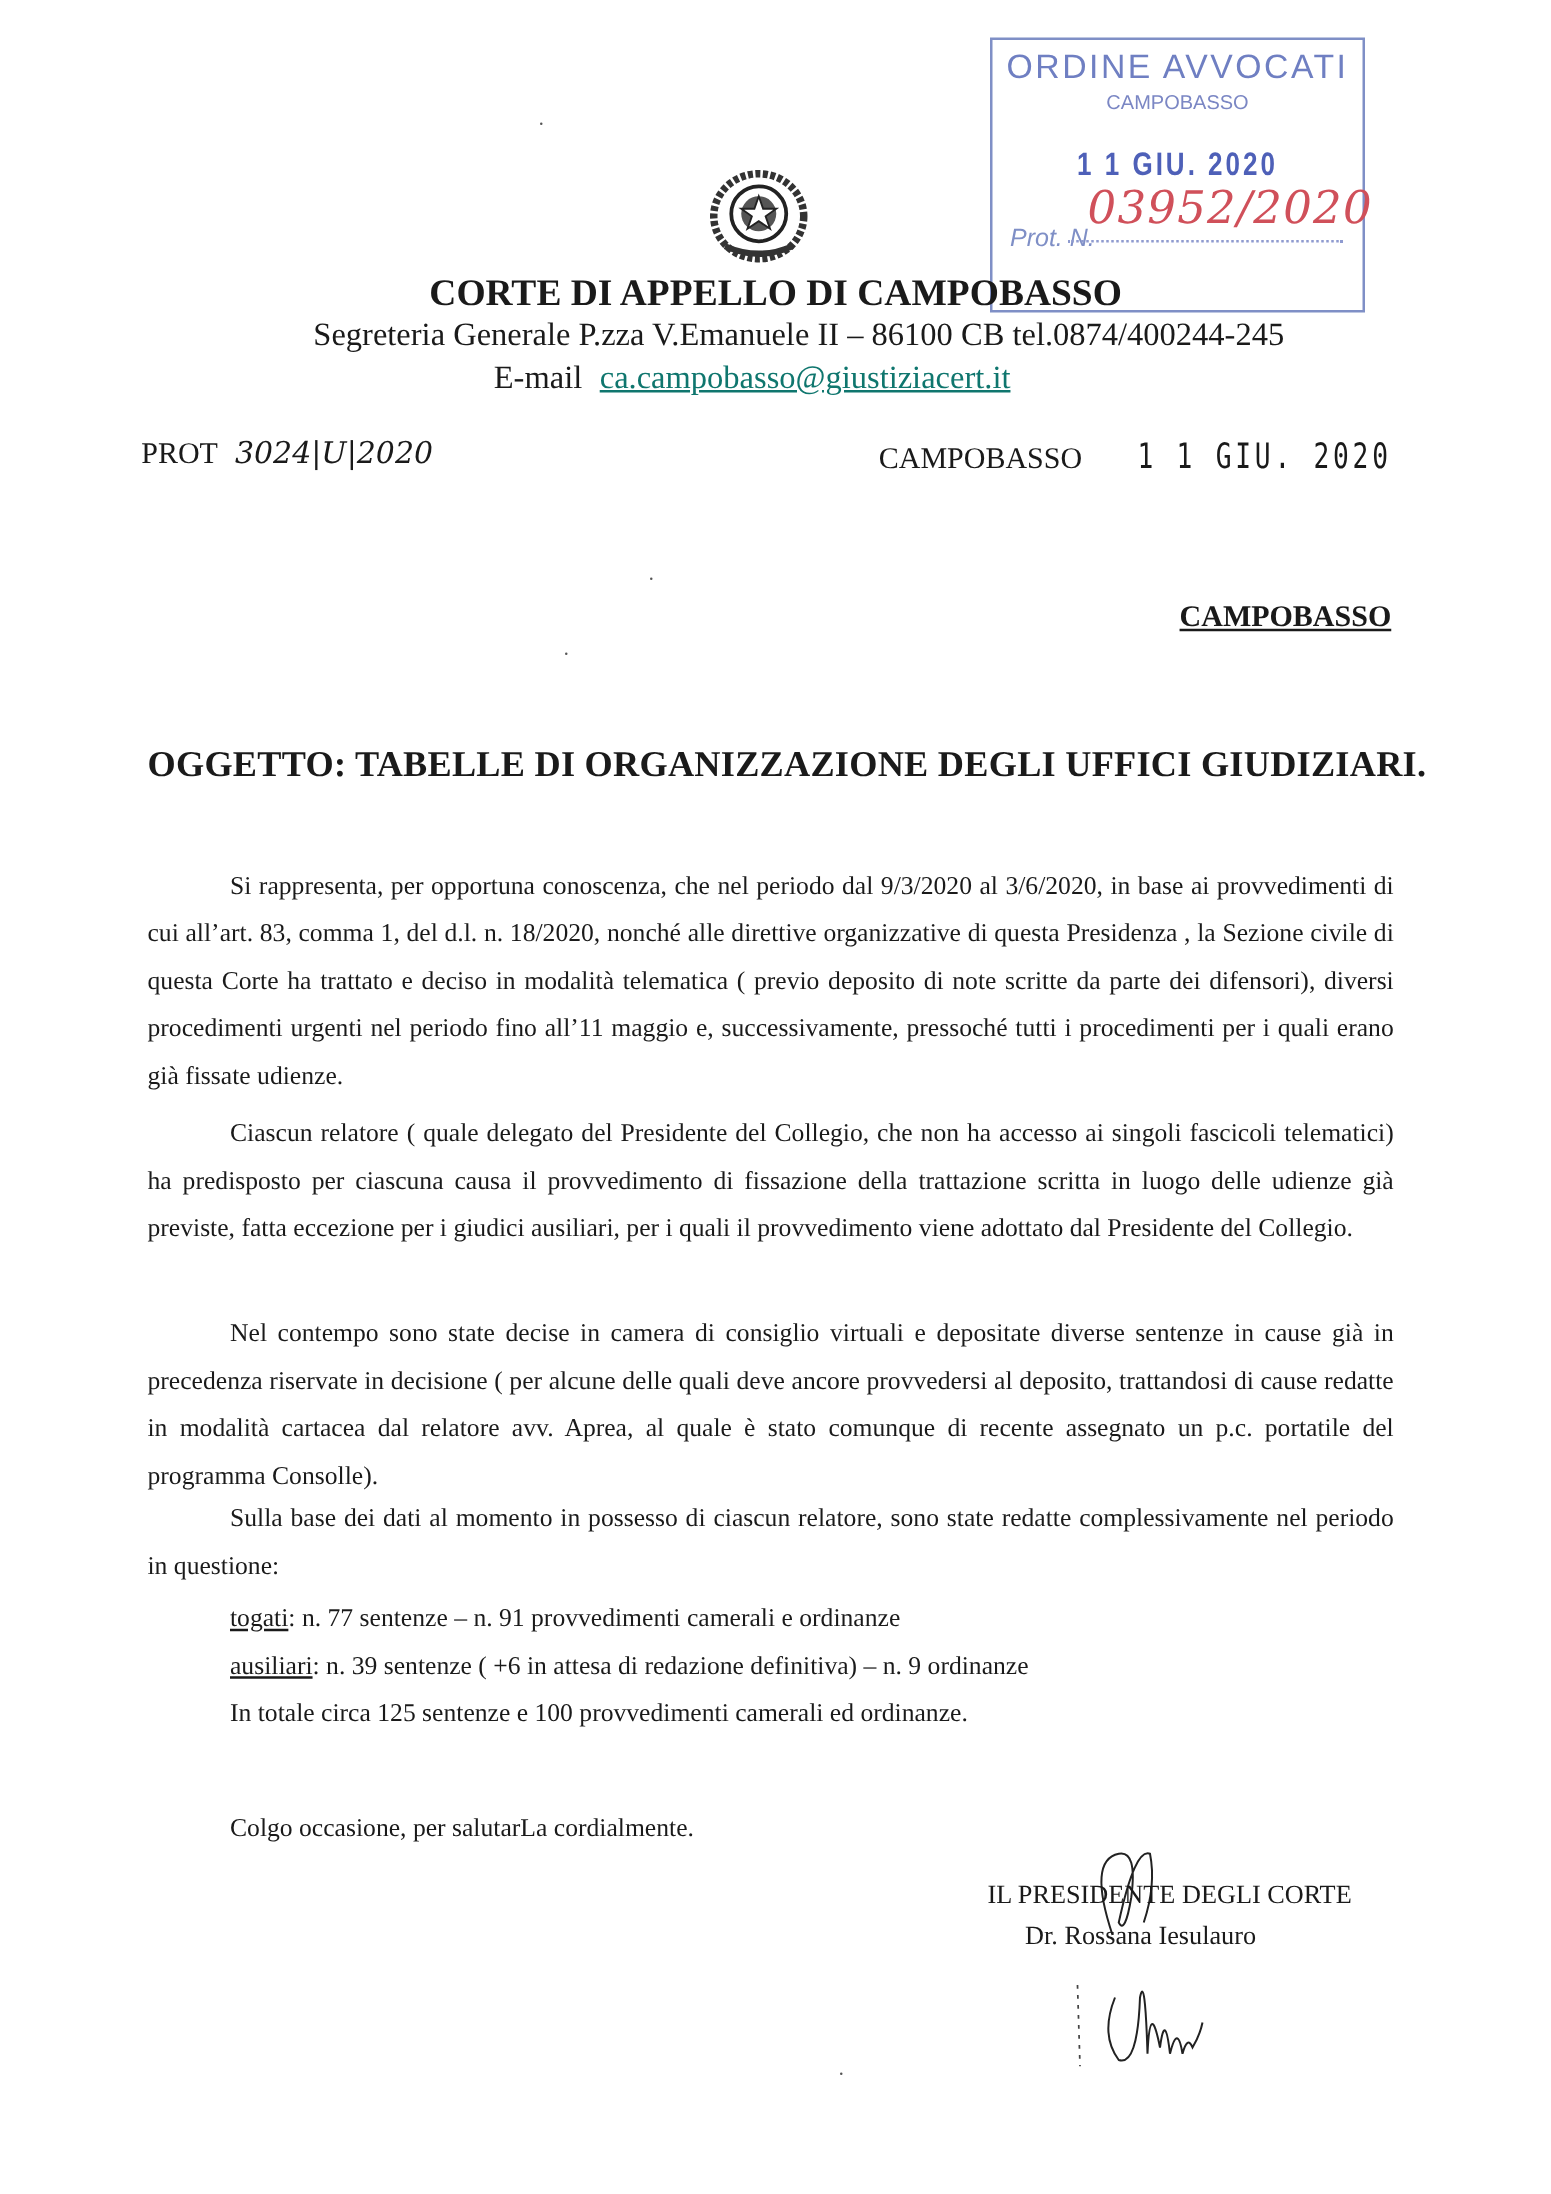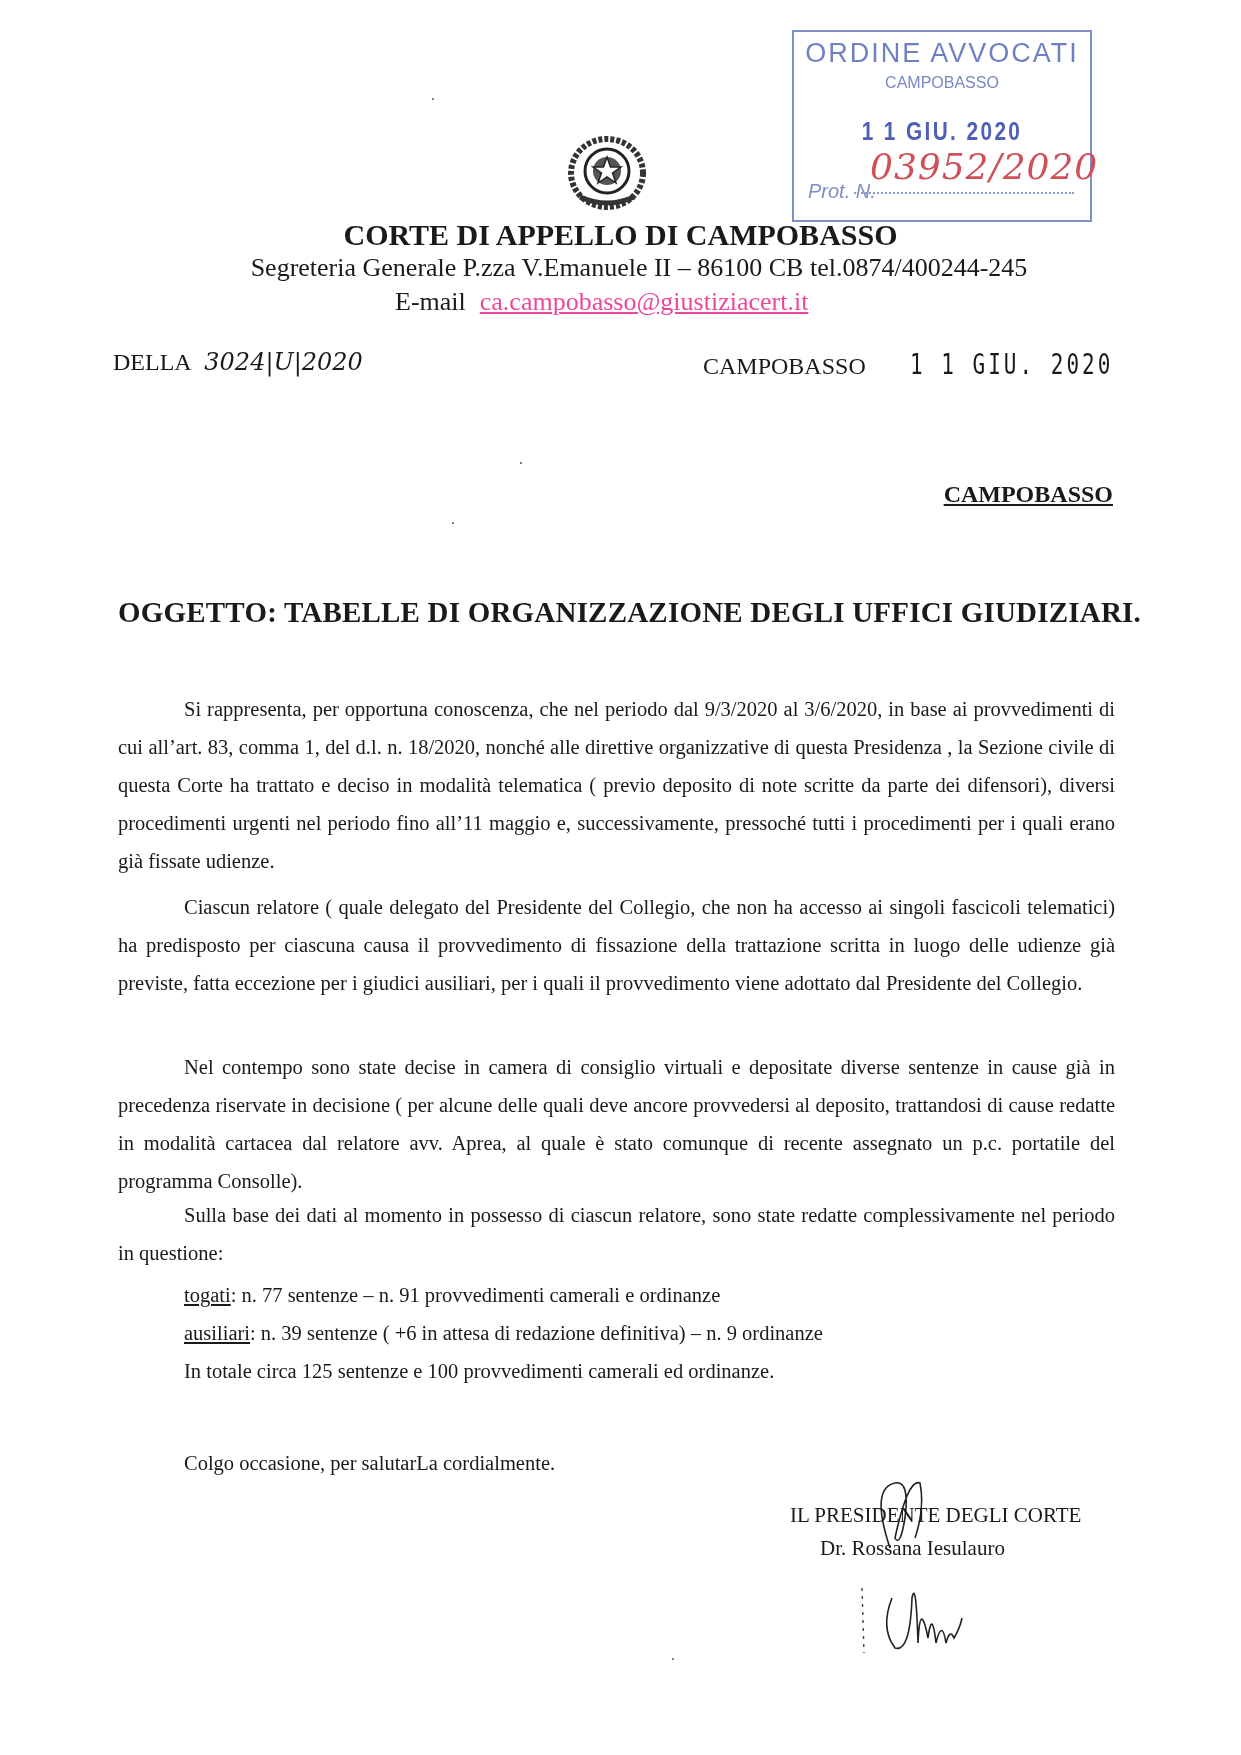--- a/index.html
+++ b/index.html
@@ -2,36 +2,36 @@
 <html><head>
 <meta charset="utf-8">
 <style>
   html, body { margin: 0; padding: 0; background: #ffffff; }
   body { width: 1241px; height: 1755px; position: relative; overflow: hidden; color: #1a1a1a; }
   .abs { position: absolute; }
   .serif { font-family: "Liberation Serif", "DejaVu Serif", serif; }
   .sans { font-family: "Liberation Sans", "DejaVu Sans", sans-serif; }
 
   
-  .stamp { left: 792px; top: 30px; width: 300px; height: 192px; border: 2px solid #7f8fc6; border-style: solid; box-sizing: border-box; }
+  .stamp { left: 792px; top: 30px; width: 300px; height: 220px; border: 2px solid #7f8fc6; border-style: solid; box-sizing: border-box; }
   .stamp-title { left: 0; right: 0; top: 6px; text-align: center; color: #6f7fc2; font-size: 27px; letter-spacing: 2px; }
   .stamp-sub { left: 0; right: 0; top: 42px; text-align: center; color: #7b87c4; font-size: 16px; }
   .stamp-date { left: 0; right: 0; top: 84px; text-align: center; color: #4e60b8; font-size: 26px; font-weight: bold; letter-spacing: 3px; font-family: "Liberation Sans Narrow", "Liberation Sans", sans-serif; transform: scaleX(0.8); }
   .stamp-prot-label { left: 14px; top: 148px; color: #7f8fc6; font-size: 20px; font-style: italic; }
   .stamp-dots { left: 60px; top: 160px; width: 220px; border-bottom: 2px dotted #8f9bd0; }
   .stamp-number { left: 76px; top: 114px; color: #d0505a; font-size: 36px; font-family: "DejaVu Serif", serif; font-style: italic; letter-spacing: 1px; }
 
   
   .emblem { left: 566px; top: 135px; width: 82px; height: 76px; }
 
   
   .court-title { left: 0; width: 1241px; top: 218px; text-align: center; font-size: 30px; font-weight: bold; }
   .court-address { left: 0; width: 1218px; top: 253px; text-align: center; font-size: 26px; padding-left: 60px; box-sizing: border-box; }
   .court-email { left: 395px; top: 287px; font-size: 26px; }
-  .court-email a { color: #ec4899; text-decoration: underline; margin-left: 14px; }
+  .court-email a { color: #0f766e; text-decoration: underline; margin-left: 14px; }
 
   
   .prot-line { left: 113px; top: 348px; font-size: 24px; font-family: "Liberation Sans Narrow", "Liberation Serif", serif; }
   .prot-hand { font-family: "DejaVu Serif", serif; font-style: italic; font-size: 24px; margin-left: 8px; }
   .place-date { left: 703px; top: 348px; font-size: 24px; }
   .stamped-date { font-family: "DejaVu Sans Mono", monospace; letter-spacing: 4px; margin-left: 38px; font-size: 28px; transform: scaleX(0.75); display: inline-block; transform-origin: left; }
 
   
   .recipient { right: 128px; top: 478px; text-align: right; font-size: 23px; font-weight: bold; line-height: 32px; }
   .recipient-city { text-decoration: underline; font-size: 24px; }
@@ -80,21 +80,21 @@
   <path d="M14 62 Q41 74 68 62" fill="none" stroke="#333" stroke-width="5"></path>
 </svg>
 
 <div class="abs court-title serif">CORTE DI APPELLO DI CAMPOBASSO</div>
 <div class="abs court-address serif">Segreteria  Generale P.zza V.Emanuele II – 86100 CB tel.0874/400244-245</div>
 <div class="abs court-email serif">
   <span>E-mail</span><a>ca.campobasso@giustiziacert.it</a>
 </div>
 
 <div class="abs prot-line serif">
-  <span>DELLA</span>
+  <span>PROT</span>
   <span class="prot-hand">3024|U|2020</span>
 </div>
 <div class="abs place-date serif">
   <span>CAMPOBASSO</span>
   <span class="stamped-date">1 1 GIU. 2020</span>
 </div>
 
 <div class="abs recipient serif">
   <div class="recipient-city">CAMPOBASSO</div>
 </div>

